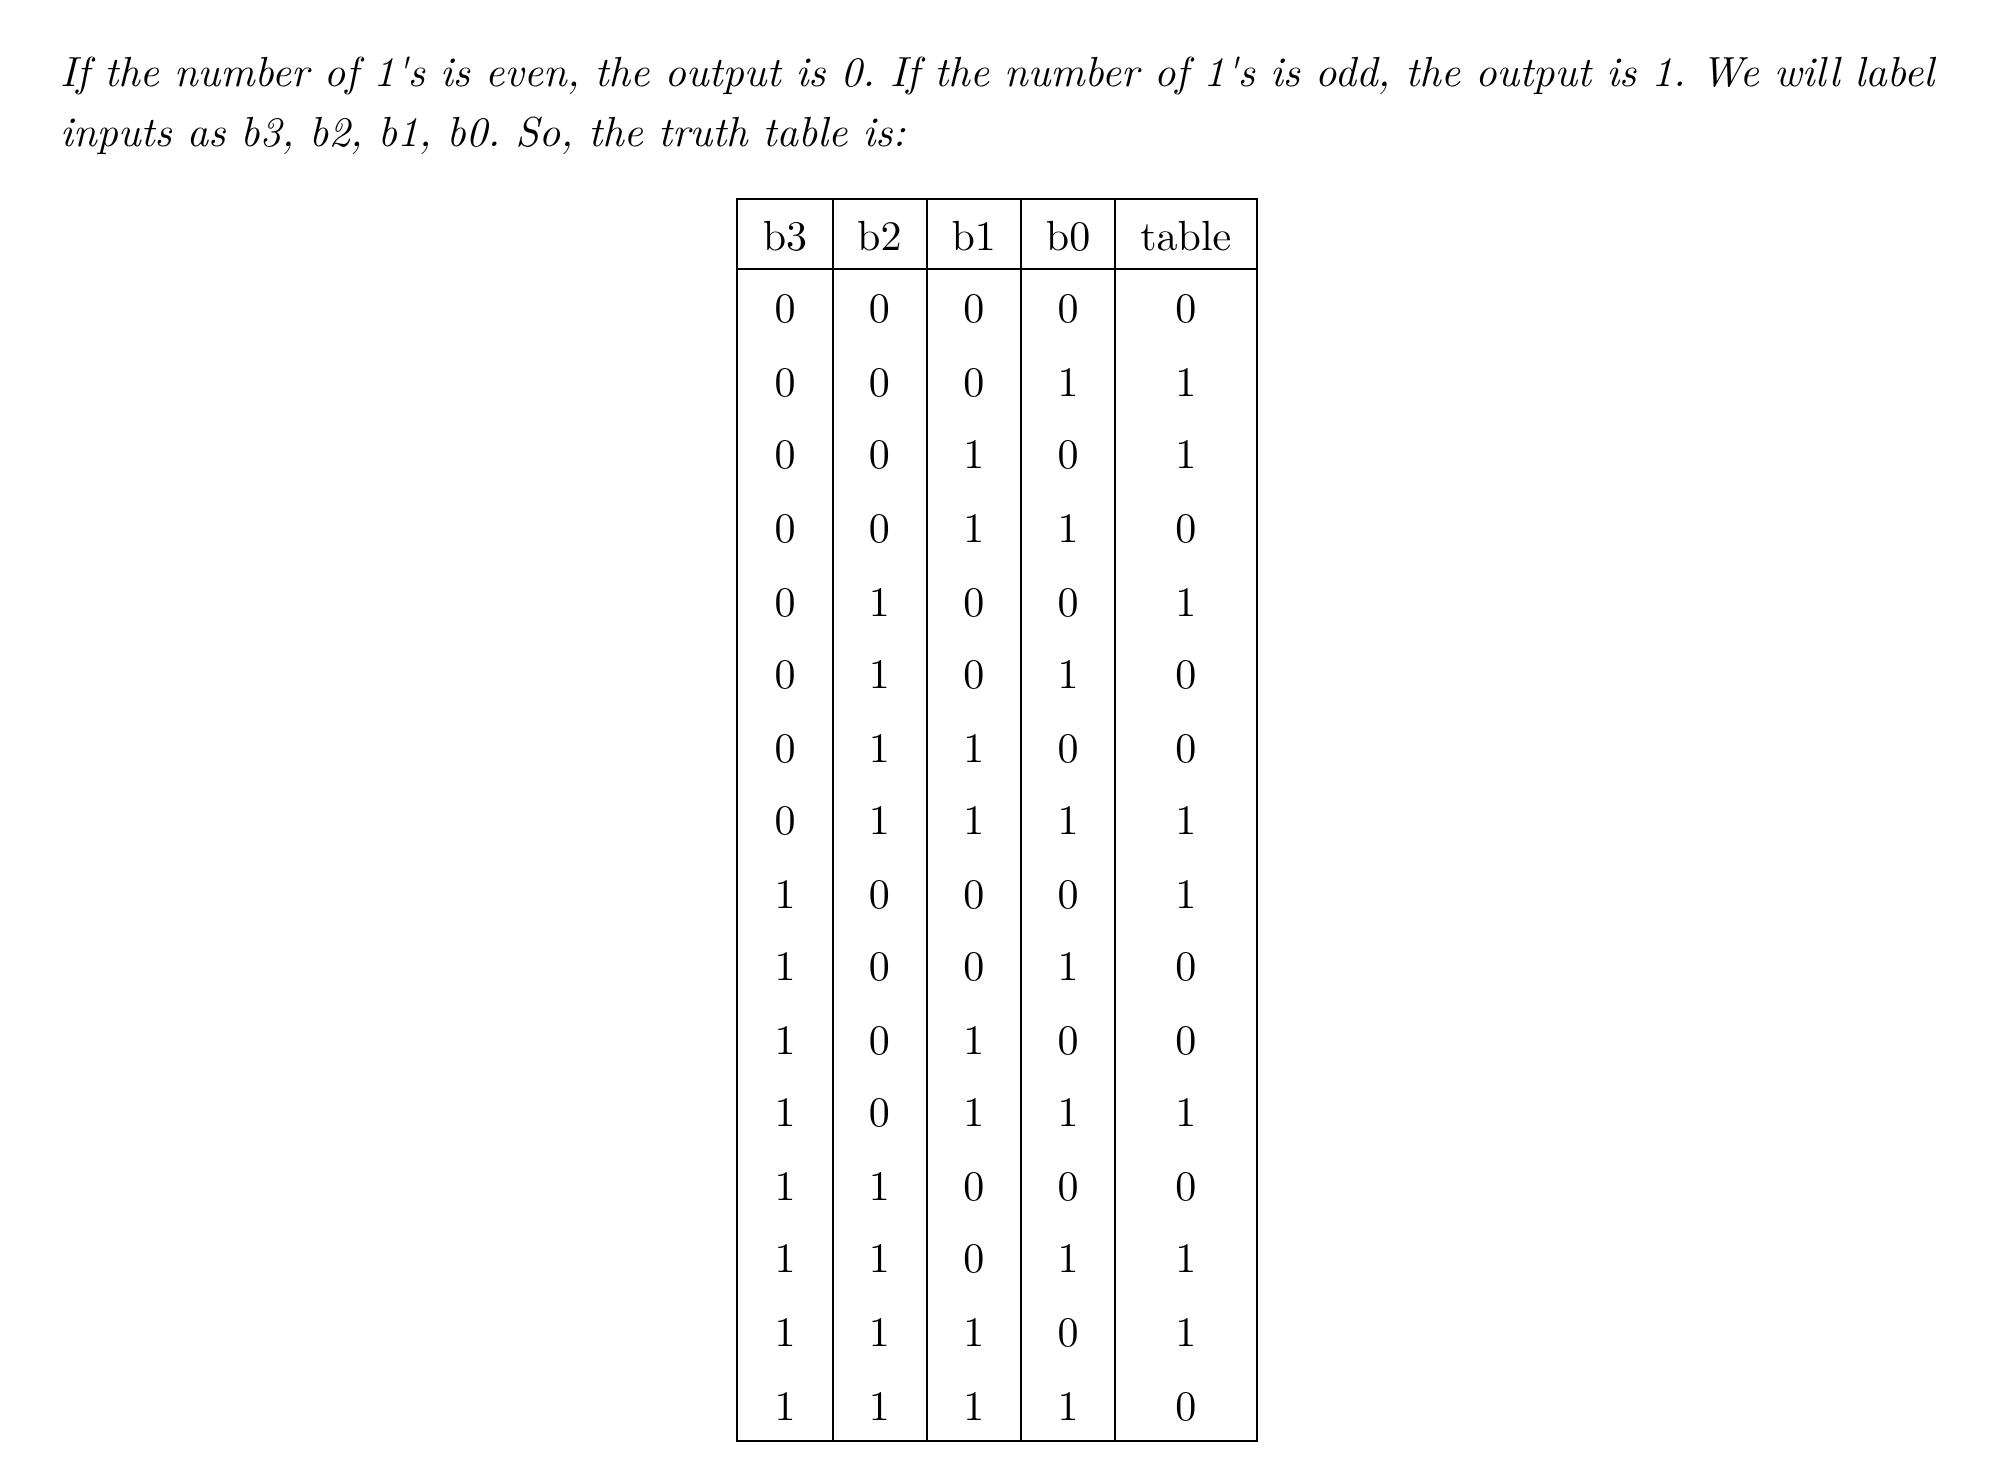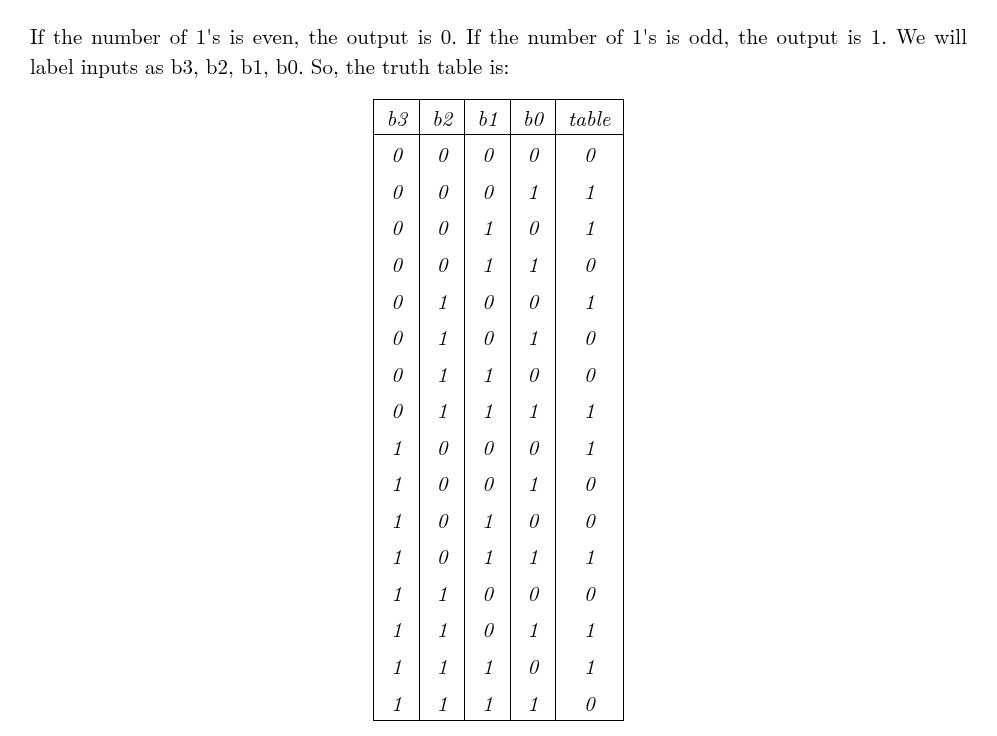--- a/index.html
+++ b/index.html
@@ -9,29 +9,29 @@
     font-size: 21px;
     line-height: 1.45;
     color: #000;
     background: #fff;
     width: 997px;
     box-sizing: border-box;
   }
   .paragraph {
     margin: 0 0 18px 0;
     text-align: justify;
+    font-style: italic;
   }
   .table-wrap {
     display: flex;
     justify-content: center;
   }
   table {
     border-collapse: collapse;
     font-size: 21px;
-    font-style: italic;
   }
   th, td {
     border-left: 1px solid #000;
     border-right: 1px solid #000;
     padding: 2px 12px;
     text-align: center;
     font-weight: normal;
   }
   thead tr th {
     border-top: 1px solid #000;

